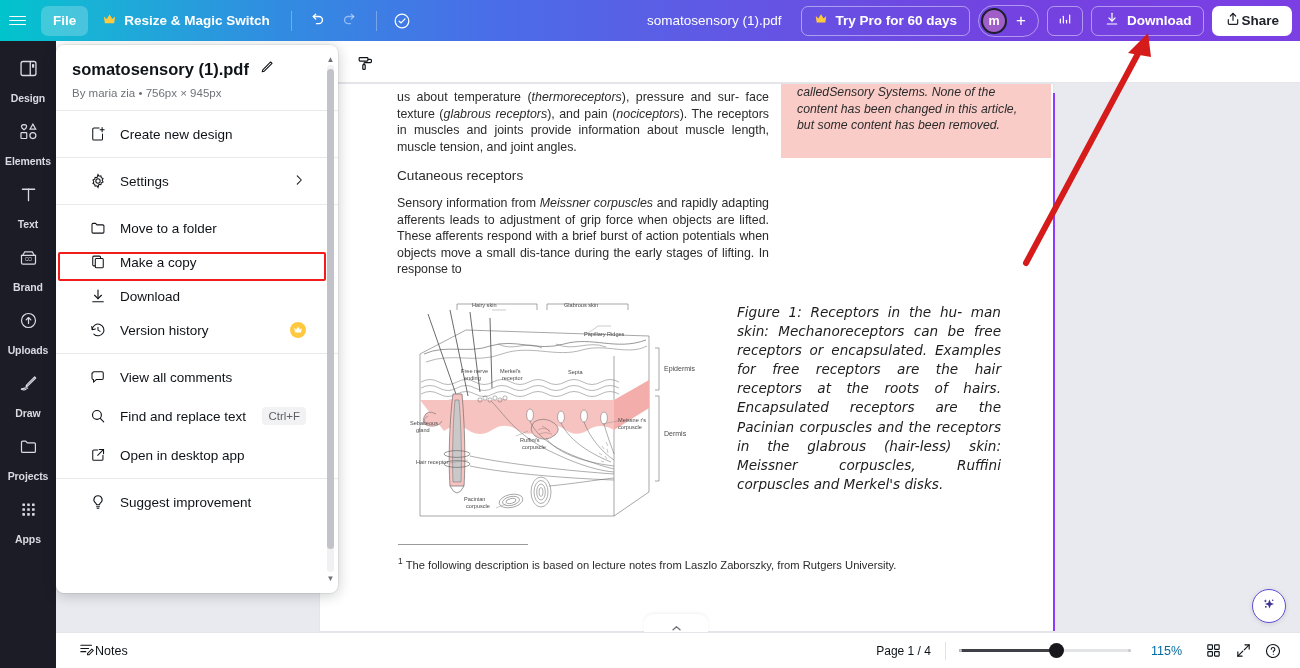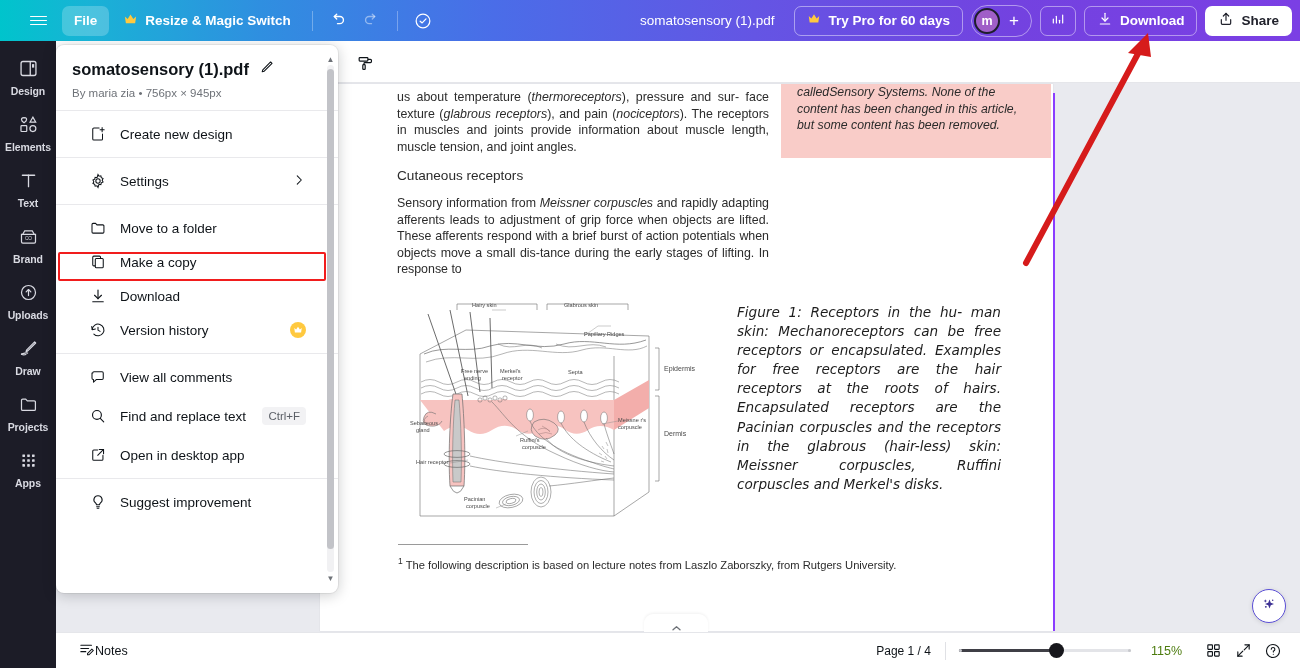--- a/index.html
+++ b/index.html
@@ -9,21 +9,21 @@
     background: #e9eaef;
   }
   #app { position: relative; width: 1300px; height: 668px; }
 
   
   #topbar {
     position: absolute; left: 0; top: 0; width: 1300px; height: 41px;
     background: linear-gradient(90deg,#00c4cc 0%, #19b2d6 7%, #2f8fe0 20%, #4a6de8 38%, #6455e4 58%, #7342e0 78%, #7b3fe4 100%);
     display: flex; align-items: center; color: #fff; z-index: 60;
   }
-  .tb-left { display: flex; align-items: center; gap: 2px; padding-left: 24px; }
+  .tb-left { display: flex; align-items: center; gap: 2px; padding-left: 3px; }
   .tb-right { display: flex; align-items: center; gap: 8px; margin-left: auto; padding-right: 8px; }
   .hamb { width: 28px; height: 28px; display: flex; align-items:center; justify-content:center; cursor: pointer; }
   .hamb span { display:block; width:17px; height:1.6px; background:#fff; margin:2.4px 0; border-radius:1px; }
   .tb-btn {
     height: 30px; display: flex; align-items: center; gap: 7px;
     padding: 0 12px; border-radius: 7px; font-size: 13.5px; font-weight: 700;
     color: #fff; cursor: pointer; white-space: nowrap;
   }
   .tb-btn.file { background: rgba(255,255,255,0.22); margin-left: 8px; }
   .tb-btn.ghost { background: transparent; }
@@ -41,33 +41,33 @@
     border-radius: 18px; padding: 2px 5px 2px 2px; cursor:pointer;
   }
   .avatar {
     width: 26px; height: 26px; border-radius: 50%; background: #a05fc8;
     border: 2px solid #1d1d2b; display:flex; align-items:center; justify-content:center;
     font-size: 12.5px; font-weight: 600; color:#fff;
   }
   .plus-b { width: 24px; height:24px; display:flex; align-items:center; justify-content:center; font-size:17px; font-weight:400; color:#fff; }
   .share-btn {
     height: 30px; background:#fff; color:#21222c; border-radius:7px;
-    display:flex; align-items:center; gap:7px; padding: 0 13px;
+    display:flex; align-items:center; padding: 0 13px;
     font-size:13.5px; font-weight:700; cursor:pointer;
   }
 
   
   #rail {
     position: absolute; left: 0; top: 41px; width: 56px; height: 627px;
     background: #1c1c27; color: #d9dae2; z-index: 50;
     display: flex; flex-direction: column; align-items: center; padding-top: 10px;
   }
   .rail-item {
     width: 52px; padding: 7px 0 5px; display:flex; flex-direction:column;
-    align-items:center; gap: 2px; cursor:pointer; border-radius: 8px; margin-bottom: 5px;
+    align-items:center; gap: 9px; cursor:pointer; border-radius: 8px; margin-bottom: 5px;
   }
   .rail-label { font-size: 10.5px; font-weight: 600; letter-spacing: -0.1px; }
 
   
   #filemenu {
     position: absolute; left: 56px; top: 45px; width: 282px; height: 548px;
     background: #fff; border-radius: 8px;
     box-shadow: 0 2px 14px rgba(14,19,24,0.22), 0 0 0 1px rgba(14,19,24,0.06);
     z-index: 55; overflow: hidden;
   }
@@ -175,21 +175,21 @@
   }
   .notes-btn { display:flex; align-items:center; margin-left: 22px; font-size:12.5px; color:#0e1318; cursor:pointer; }
   .bb-right { margin-left:auto; display:flex; align-items:center; gap: 0; padding-right: 12px; }
   .pagecount { font-size: 12px; color:#0e1318; margin-right: 14px; white-space:nowrap; }
   .bb-sep { width:1px; height:18px; background:#e0e1e5; margin-right: 13px; }
   .slider { position:relative; width: 172px; height: 18px; display:flex; align-items:center; cursor:pointer; }
   .slider .bar { position:absolute; left:0; right:0; height: 3px; background:#e3e4e8; border-radius:2px; }
   .slider .fill { position:absolute; left:0; width: 98px; height:3px; background:#3f3f46; border-radius:2px; }
   .slider .knob { position:absolute; left: 90px; width: 15px; height:15px; border-radius:50%; background:#17171c; }
   .slider .tick { position:absolute; width:3px; height:3px; border-radius:50%; background:#c7c8cd; }
-  .zoomval { font-size:12.5px; color:#4d7c0f; margin: 0 16px 0 20px; white-space:nowrap; }
+  .zoomval { font-size:12.5px; color:#0369a1; margin: 0 16px 0 20px; white-space:nowrap; }
   .bb-ico { width: 30px; height:30px; display:flex; align-items:center; justify-content:center; cursor:pointer; border-radius:6px; }
 
   
   #annot-arrow { position:absolute; left:0; top:0; width:1300px; height:668px; z-index: 70; pointer-events:none; }
 </style>
 </head>
 <body>
 
 <div id="app">
 

